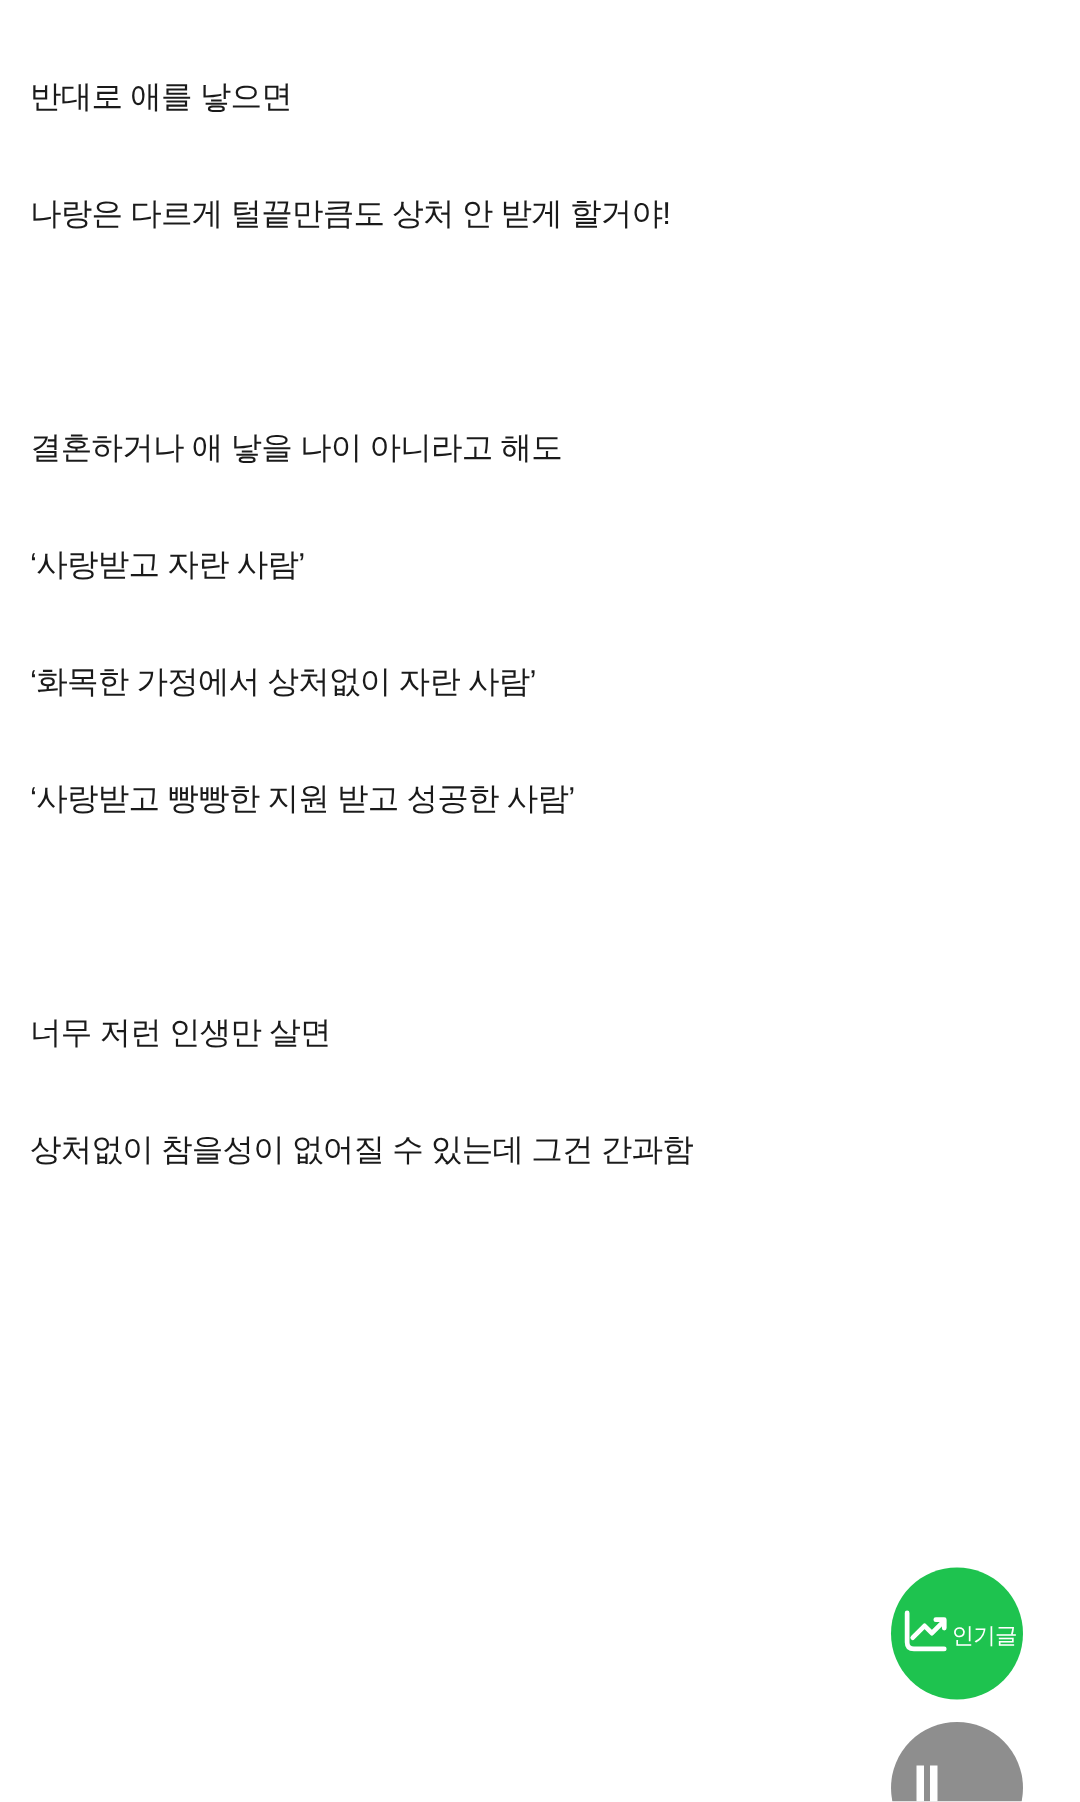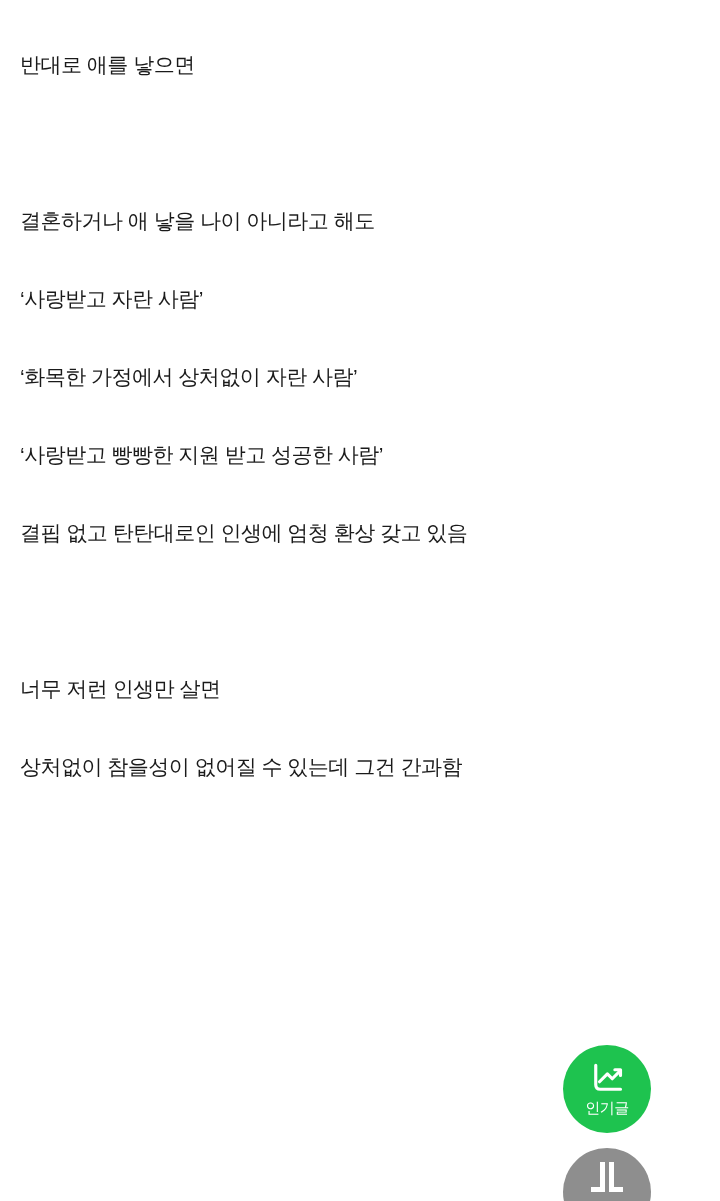--- a/index.html
+++ b/index.html
@@ -25,23 +25,23 @@
     line-height: 47px;
     letter-spacing: -0.5px;
     color: #1a1a1a;
     word-break: keep-all;
   }
   .fab {
     position: absolute;
     width: 88px;
     height: 88px;
     border-radius: 50%;
-    left: 563px;
+    left: 594px;
     display: flex;
-    flex-direction: column;
+    flex-direction: row;
     align-items: center;
     cursor: pointer;
     border: none;
     padding: 0;
   }
   .fab-popular {
     top: 1045px;
     background: #1ec34f;
     justify-content: center;
   }
@@ -70,26 +70,26 @@
     margin-top: 10px;
   }
 </style>
 </head>
 <body>
 
 <div class="screen">
 
   <div class="post-body">
     <p>반대로 애를 낳으면</p>
+    <p>나랑은 다르게 털끝만큼도 상처 안 받게 할거야!</p>
     <p></p>
     <p>결혼하거나 애 낳을 나이 아니라고 해도</p>
     <p>‘사랑받고 자란 사람’</p>
     <p>‘화목한 가정에서 상처없이 자란 사람’</p>
     <p>‘사랑받고 빵빵한 지원 받고 성공한 사람’</p>
-    <p>결핍 없고 탄탄대로인 인생에 엄청 환상 갖고 있음</p>
     <p></p>
     <p>너무 저런 인생만 살면</p>
     <p>상처없이 참을성이 없어질 수 있는데 그건 간과함</p>
   </div>
 
   <button class="fab fab-popular">
     <span>
       <svg viewBox="0 0 48 48" fill="none" stroke="#ffffff" stroke-width="4.2" stroke-linecap="round" stroke-linejoin="round">
         <path d="M9 7 V33 Q9 39 15 39 H42"></path>
         <path d="M14 29 L24.5 18.5 L31 25 L41.5 14.5"></path>

